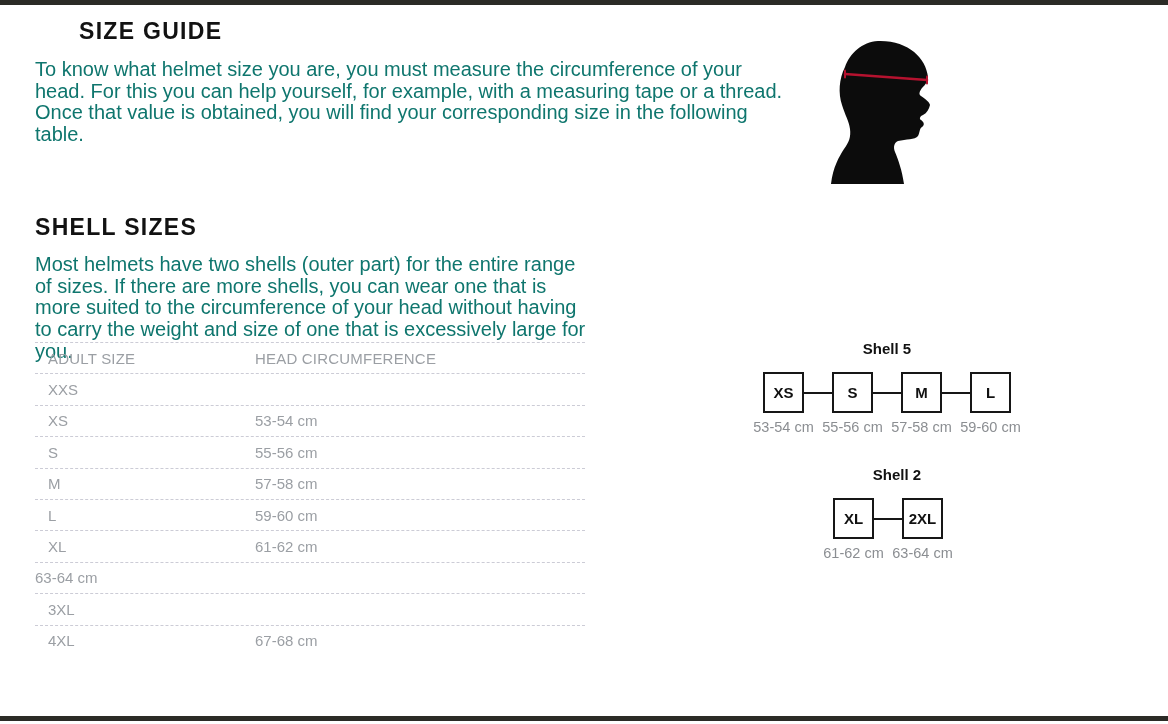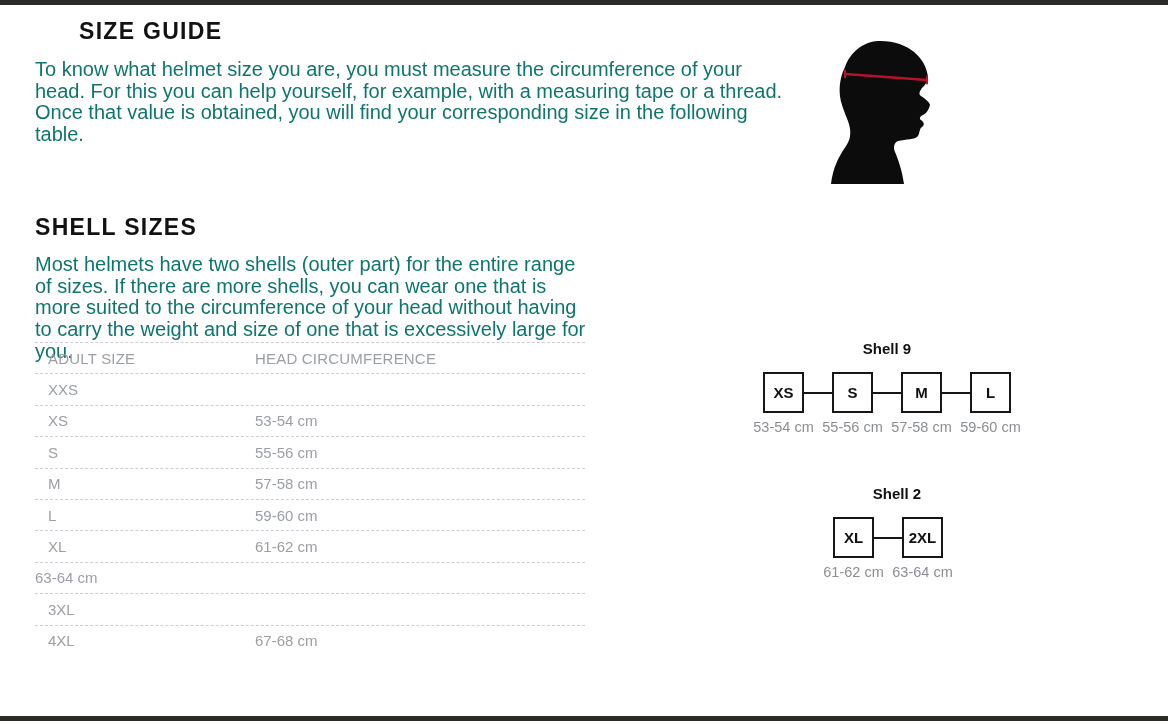--- a/index.html
+++ b/index.html
@@ -39,21 +39,21 @@
     height: 31.4px; align-items: center;
     border-top: 1px dashed #ccccd6;
     font-size: 15px; color: #9b9fa4;
   }
   .trow .c1 { padding-left: 13px; }
   .trow.thead { letter-spacing: 0.2px; }
 
   
   .shell-diagram { position: absolute; }
   #shell-1 { left: 763px; top: 340px; width: 248px; }
-  #shell-2 { left: 833px; top: 485px; width: 128px; }
+  #shell-2 { left: 833px; top: 466px; width: 128px; }
   .shell-title { text-align: center; font-size: 15px; font-weight: bold; color: #111; }
   .shell-boxes { display: flex; align-items: center; margin-top: 15px; }
   .sbox {
     width: 41px; height: 41px; flex: 0 0 41px;
     border: 2px solid #161616; background: #fff;
     display: flex; align-items: center; justify-content: center;
     font-size: 15px; font-weight: bold; color: #111;
   }
   .conn { width: 28px; height: 2px; background: #161616; flex: 0 0 28px; }
   .shell-ranges { position: relative; height: 18px; margin-top: 6px; }
@@ -139,21 +139,21 @@
     <div class="trow">
       <div class="c1">3XL</div>
     </div>
     <div class="trow">
       <div class="c1">4XL</div>
       <div class="c2">67-68 cm</div>
     </div>
   </div>
 
   <div class="shell-diagram" id="shell-1">
-    <div class="shell-title">Shell 9</div>
+    <div class="shell-title">Shell 5</div>
     <div class="shell-boxes">
       <div class="sbox">XS</div>
       <div class="conn"></div>
       <div class="sbox">S</div>
       <div class="conn"></div>
       <div class="sbox">M</div>
       <div class="conn"></div>
       <div class="sbox">L</div>
     </div>
     <div class="shell-ranges">

